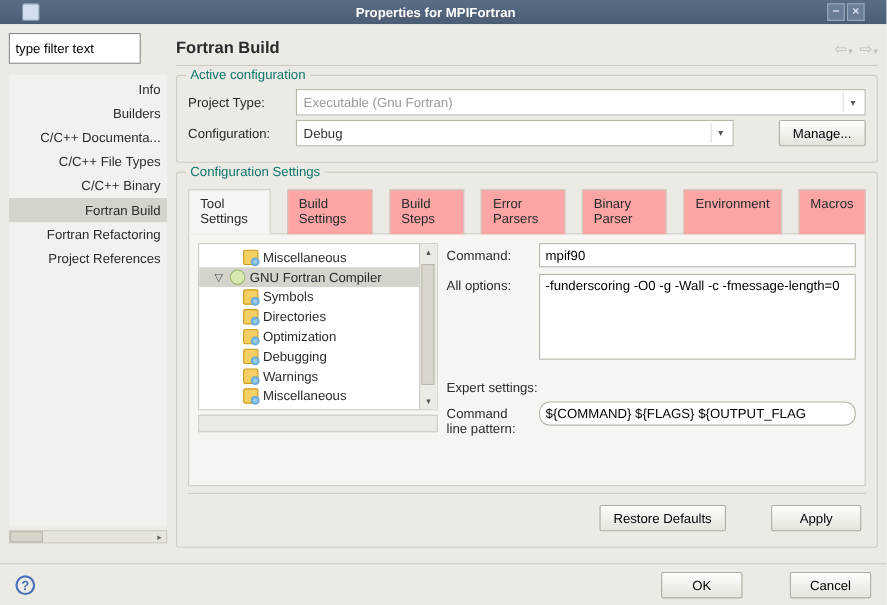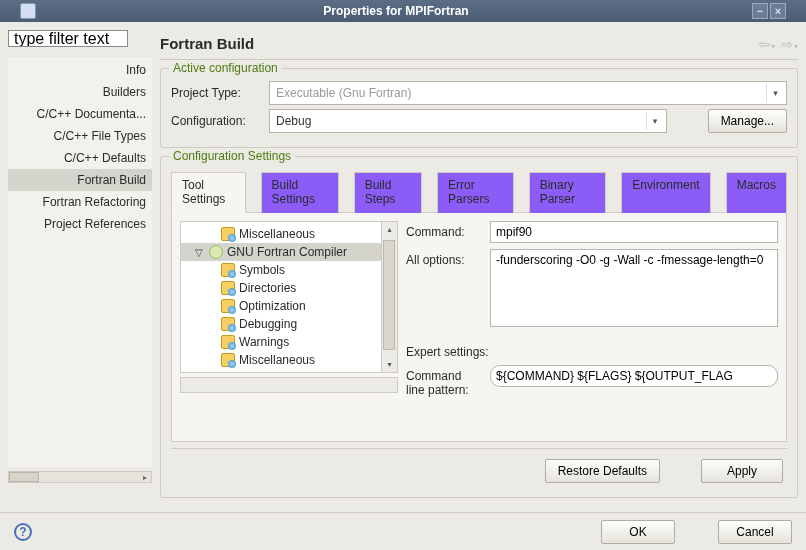--- a/index.html
+++ b/index.html
@@ -29,25 +29,25 @@
     background:#eceae5;
   }
   .sidebar {
     width: 152px;
     padding: 8px 0 8px 8px;
     display:flex;
     flex-direction: column;
   }
   .filter-input {
     width: 120px;
-    height: 17px;
+    height: 28px;
     border: 1px solid #8a8a8a;
     padding: 3px 5px;
     background:#fff;
-    font-size:16px;
+    font-size:12px;
   }
   .tree {
     margin-top: 10px;
     height: 410px;
     background: #f2f1ed;
     border: none;
     padding-top:2px;
     overflow:hidden;
   }
   .tree-item {
@@ -83,21 +83,21 @@
     padding: 8px 10px 10px 10px;
     position:relative;
     margin-bottom: 8px;
     background:#eceae5;
   }
   .groupbox > .gb-title {
     position:absolute; top:-8px; left:8px;
     background: #eceae5;
     padding: 0 4px;
     font-size:12px;
-    color:#4d7c0f;
+    color:#0f766e;
   }
   .row { display:flex; align-items:center; gap:8px; margin: 4px 0;}
   .row label { min-width:90px; }
   .select {
     flex:1; height:24px; border:1px solid #b9b5ab; background:#fff;
     display:flex; align-items:center; padding:0 6px; position:relative;
     font-size:12px; color:#333;
   }
   .select.disabled { color:#999; }
   .select .caret {
@@ -112,21 +112,21 @@
     display:inline-flex; align-items:center; justify-content:center;margin-left:33px;
   }
 
   .cfg-settings { flex:1; display:flex; flex-direction:column; }
 
   .tabbar { display:flex; gap:16px; margin:6px 0 0 0;}
   .tab {
     padding:5px 10px 6px 10px; 
     font-size:12px; border:1px solid #cfcbc2;
     border-bottom:none; 
-    background:#8b5cf6;
+    background:#fca5a5;
     position:relative; top:1px;
     cursor:pointer;
   }
   .tab.active { background:#f6f5f1; border-bottom:1px solid #f6f5f1; z-index:2;}
   .tab + .tab { margin-left:-1px; }
 
   .tabpage {
     border:1px solid #cfcbc2; background:#f6f5f1;
     flex:1; padding:8px; display:flex; gap:8px;
     min-height: 190px;
@@ -199,21 +199,21 @@
 </div>
 
 <div class="content">
   <div class="sidebar">
     <input class="filter-input" value="type filter text" style="">
     <div class="tree">
       <div class="tree-item">Info</div>
       <div class="tree-item">Builders</div>
       <div class="tree-item">C/C++ Documenta...</div>
       <div class="tree-item">C/C++ File Types</div>
-      <div class="tree-item">C/C++ Defaults</div>
+      <div class="tree-item">C/C++ Binary</div>
       <div class="tree-item sel">Fortran Build</div>
       <div class="tree-item">Fortran Refactoring</div>
       <div class="tree-item">Project References</div>
     </div>
     <div class="sb-scroll">
       <span class="arrow-l">◂</span>
       <div class="thumb"></div>
       <span class="arrow-r">▸</span>
     </div>
   </div>

